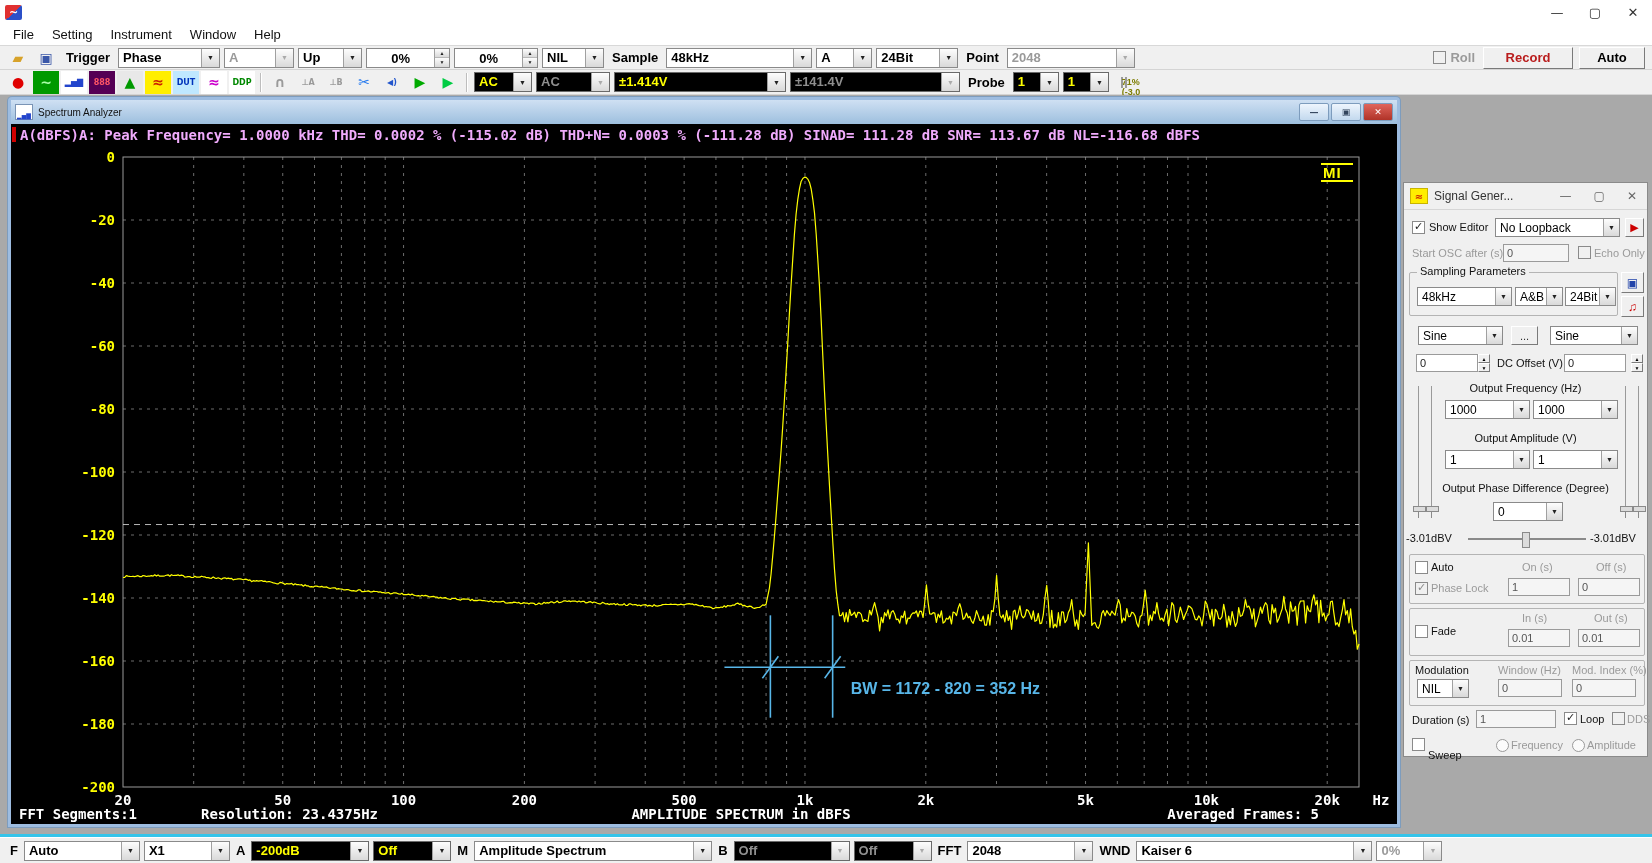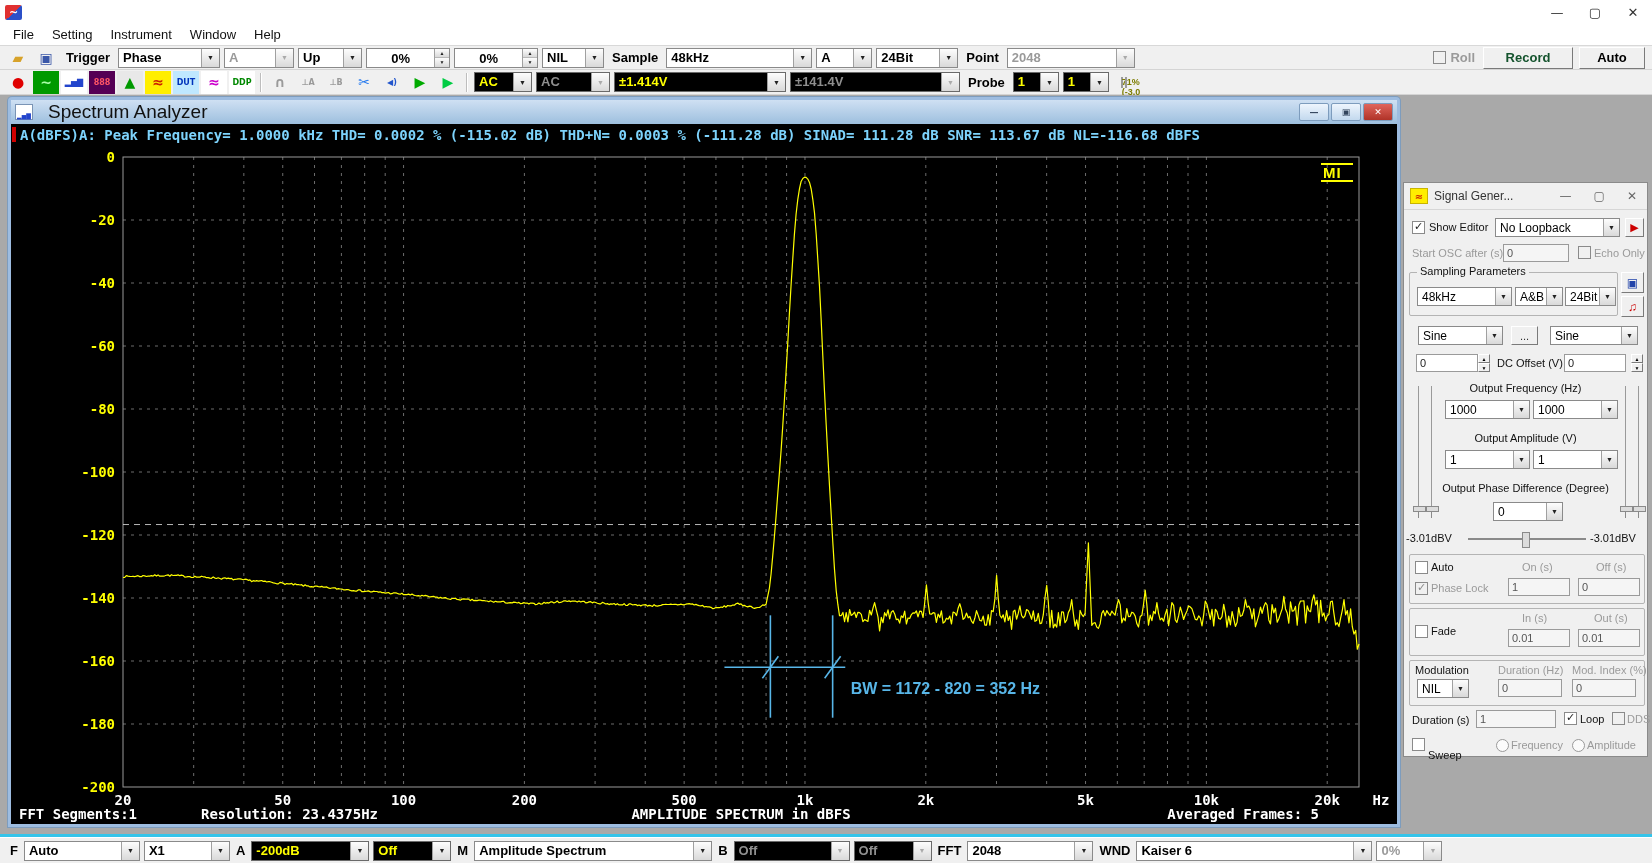--- a/index.html
+++ b/index.html
@@ -34,21 +34,21 @@
   .combo.dark.disabled .ct{color:#8f8f8f;}
   .combo.disabled .ca{color:#aaa;}
   .spinner{display:inline-flex;height:20px;border:1px solid #8a8a8a;background:#fff;margin:0 2px;box-sizing:border-box;flex:none;}
   .spinner .st{flex:1;text-align:center;font:bold 13px "Liberation Sans",sans-serif;padding-top:2px;}
   .spinner .sb{width:14px;display:flex;flex-direction:column;border-left:1px solid #a0a0a0;}
   .spinner .sb span{flex:1;display:flex;align-items:center;justify-content:center;font-size:5px;color:#222;
                     background:linear-gradient(#fdfdfd,#d9d9d9);}
   .spinner .sb span+span{border-top:1px solid #b8b8b8;}
   .tb-btn{height:22px;margin:0 3px;background:#f0f0f0;border:1px solid;border-color:#ffffff #7a7a7a #7a7a7a #ffffff;
           font:bold 13px "Liberation Sans",sans-serif;color:#000;flex:none;}
-  .tb-btn.disabled{color:#14532d;}
+  .tb-btn.disabled{color:#b91c1c;}
   .tb-check{display:inline-flex;align-items:center;margin:0 5px;flex:none;}
   .cb{width:13px;height:13px;background:#fff;border:1px solid #8a8a8a;display:inline-flex;align-items:center;
       justify-content:center;font:bold 11px "DejaVu Sans",sans-serif;color:#222;box-sizing:border-box;flex:none;}
   .cb.on::after{content:"✓";margin-top:-2px;}
   .cb.gray{background:#f0f0f0;}
   .cb.gray.on::after{color:#8a8a8a;}
   .tb-check .cl{font:bold 13px "Liberation Sans",sans-serif;color:#9a9a9a;margin-left:4px;}
   .tb-icon{width:24px;height:21px;margin:0 1px;display:inline-flex;align-items:center;justify-content:center;
            font:bold 14px "DejaVu Sans",sans-serif;border:1px solid transparent;flex:none;}
   .tb-icon.small{font-size:8px;letter-spacing:0;}
@@ -58,28 +58,28 @@
   .meter{height:9px;border:1px solid #999;background:#fff;position:relative;}
   .mfill{position:absolute;left:0;top:0;bottom:0;background:linear-gradient(90deg,#00d800,#5ed400 62%,#c8d400);}
   .mtxt{position:absolute;left:0;right:0;top:-1px;text-align:center;font:bold 9px "Liberation Sans",sans-serif;color:#7c7c00;}
   
   #mdi{position:absolute;left:0;top:95px;width:100%;height:739px;background:#a9a9a9;overflow:hidden;}
   .spec-window{position:absolute;left:8px;top:2px;width:1392px;height:730px;border:3px solid #9dbce0;
                border-radius:4px 4px 0 0;background:#000;box-shadow:0 0 0 1px #7d9cbd;box-sizing:border-box;}
   .spec-titlebar{height:24px;background:linear-gradient(#cfe0f3,#9dbfde);display:flex;align-items:center;padding:0 4px;}
   .spec-icon{width:16px;height:14px;background:#fff;border:1px solid #7a94b5;font:bold 6px "DejaVu Sans",sans-serif;
              color:#2244cc;display:flex;align-items:flex-end;justify-content:center;margin-right:5px;letter-spacing:0;}
-  .spec-title{font-size:19px;color:#111;margin-left:10px;}
+  .spec-title{font-size:10px;color:#111;}
   .spec-btns{margin-left:auto;display:flex;gap:2px;}
   .spec-btn{width:28px;height:16px;border:1px solid #7d9cbd;background:linear-gradient(#eef5fd,#c3d9ee);
             display:flex;align-items:center;justify-content:center;font:bold 9px "DejaVu Sans",sans-serif;color:#33455c;border-radius:2px;}
   .spec-btn.close{background:linear-gradient(#e0655c,#b03328);color:#fff;}
   .spec-stats{height:21px;background:#000;display:flex;align-items:center;overflow:hidden;}
   .stats-marker{width:4px;height:15px;background:#d00000;margin:0 4px 0 1px;flex:none;}
-  .stats-text{font:bold 14px "DejaVu Sans Mono",monospace;color:#7dd3fc;white-space:nowrap;}
+  .stats-text{font:bold 14px "DejaVu Sans Mono",monospace;color:#f0abfc;white-space:nowrap;}
   .spec-plot{position:relative;height:679px;background:#000;}
   .grid{stroke:#6d6d6d;stroke-dasharray:3 5;stroke-width:1;}
   .axisbox{fill:none;stroke:#9a9a9a;stroke-width:1;}
   .ylab{fill:#ffff00;font:bold 14px "DejaVu Sans Mono",monospace;}
   .xlab{fill:#ffffff;font:bold 14px "DejaVu Sans Mono",monospace;}
   .info{fill:#ffffff;font:bold 14px "DejaVu Sans Mono",monospace;}
   .noiseline{stroke:#d8d8d8;stroke-dasharray:6 5;stroke-width:1;opacity:.85;}
   .trace{fill:none;stroke:#ffff00;stroke-width:1.2;stroke-linejoin:round;}
   .ann{stroke:#58b6e8;stroke-width:1.6;}
   .anntext{fill:#58b6e8;font:bold 16px "Liberation Sans",sans-serif;}
@@ -466,21 +466,21 @@
         <span class="cb" style="left:5px;top:16px;position:absolute"></span>
         <span class="sg-lbl" style="left:21px;top:16px">Fade</span>
         <span class="sg-lbl gray" style="left:112px;top:3px">In (s)</span>
         <span class="sg-lbl gray" style="left:184px;top:3px">Out (s)</span>
         <input class="sgin dis" style="left: 98px; top: 20px; width: 62px;" readonly="" value="0.01">
         <input class="sgin dis" style="left: 168px; top: 20px; width: 62px;" readonly="" value="0.01">
       </div>
 
       <div class="groupbox" style="left:5px;top:450px;width:234px;height:44px">
         <span class="sg-lbl" style="left:5px;top:3px">Modulation</span>
-        <span class="sg-lbl gray" style="left:88px;top:3px">Duration (Hz)</span>
+        <span class="sg-lbl gray" style="left:88px;top:3px">Window (Hz)</span>
         <span class="sg-lbl gray" style="left:162px;top:3px">Mod. Index (%)</span>
         <div class="combo sm" style="left:5px;top:18px;width:52px">
           <span class="ct">NIL</span>
           <span class="ca">▼</span>
         </div>
         <input class="sgin dis" style="left: 88px; top: 18px; width: 64px;" readonly="" value="0">
         <input class="sgin dis" style="left: 162px; top: 18px; width: 64px;" readonly="" value="0">
       </div>
 
       <span class="sg-lbl" style="left:8px;top:504px">Duration (s)</span>

